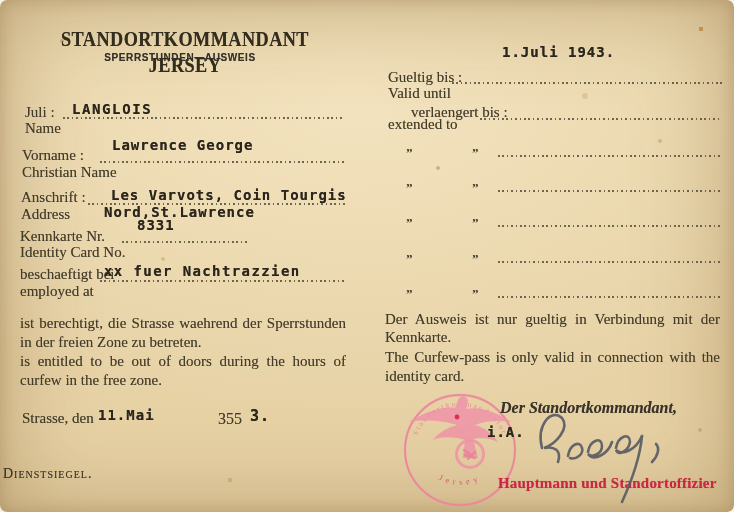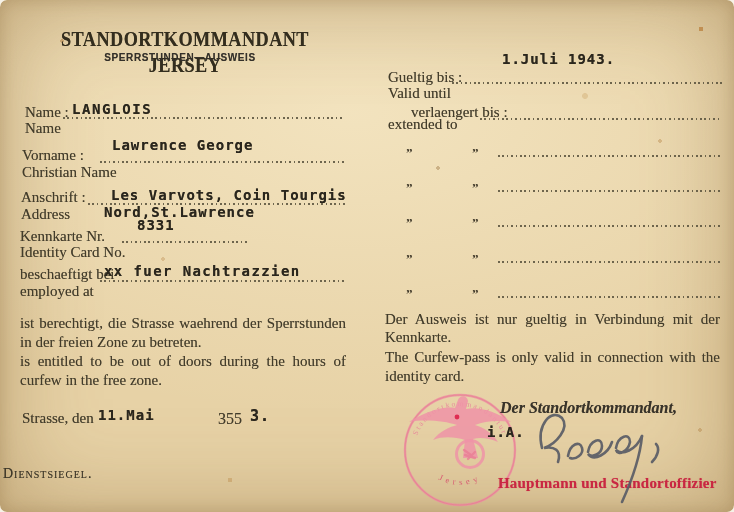--- a/index.html
+++ b/index.html
@@ -48,21 +48,21 @@
   svg{position:absolute;overflow:visible;}
 </style>
 </head>
 <body>
 
 <div class="card">
 
   <div class="title">STANDORTKOMMANDANT JERSEY</div>
   <div class="subt" style="top:52px;">SPERRSTUNDEN—AUSWEIS</div>
 
-  <span class="abs lbl" style="left:25px;top:104px;">Name :</span>
+  <span class="abs lbl" style="left:25px;top:104px;">Juli :</span>
   <div class="leader" style="left:63px;top:117px;width:281px;"></div>
   <span class="typed" style="left:72px;top:101px;letter-spacing:1.6px;">LANGLOIS</span>
   <span class="abs lbl" style="left:25px;top:120px;">Name</span>
 
   <span class="typed" style="left:112px;top:137px;">Lawrence George</span>
   <span class="abs lbl" style="left:22px;top:147px;">Vorname :</span>
   <div class="leader" style="left:100px;top:161px;width:246px;"></div>
   <span class="abs lbl" style="left:22px;top:164px;">Christian Name</span>
 
   <span class="abs lbl" style="left:21px;top:189px;">Anschrift :</span>
@@ -84,21 +84,21 @@
   <div class="para" style="left:20px;top:314px;width:326px;">ist berechtigt, die Strasse waehrend der Sperrstunden in der freien Zone zu betreten.</div>
   <div class="para" style="left:20px;top:352px;width:326px;">is entitled to be out of doors during the hours of curfew in the free zone.</div>
 
   <span class="abs lbl" style="left:22px;top:410px;">Strasse, den</span>
   <span class="typed" style="left:98px;top:407px;">11.Mai</span>
   <span class="abs lbl" style="left:218px;top:410px;font-size:16px;">355</span>
   <span class="typed" style="left:250px;top:407px;font-size:15px;">3.</span>
 
   <span class="abs smallcaps" style="left:3px;top:466px;">Dienstsiegel.</span>
 
-  <span class="typed" style="left:502px;top:51px;">1.Juli 1943.</span>
+  <span class="typed" style="left:502px;top:44px;">1.Juli 1943.</span>
   <span class="abs lbl" style="left:388px;top:69px;">Gueltig bis :</span>
   <div class="leader" style="left:452px;top:82px;width:270px;"></div>
   <span class="abs lbl" style="left:388px;top:85px;">Valid until</span>
 
   <span class="abs lbl" style="left:388px;top:104px;margin-left:23px;">verlaengert bis :</span>
   <div class="leader" style="left:480px;top:118px;width:242px;"></div>
   <span class="abs lbl" style="left:388px;top:116px;">extended to</span>
 
   <span class="ditto" style="left:406px;top:145px;">”</span>
   <span class="ditto" style="left:472px;top:145px;">”</span>

